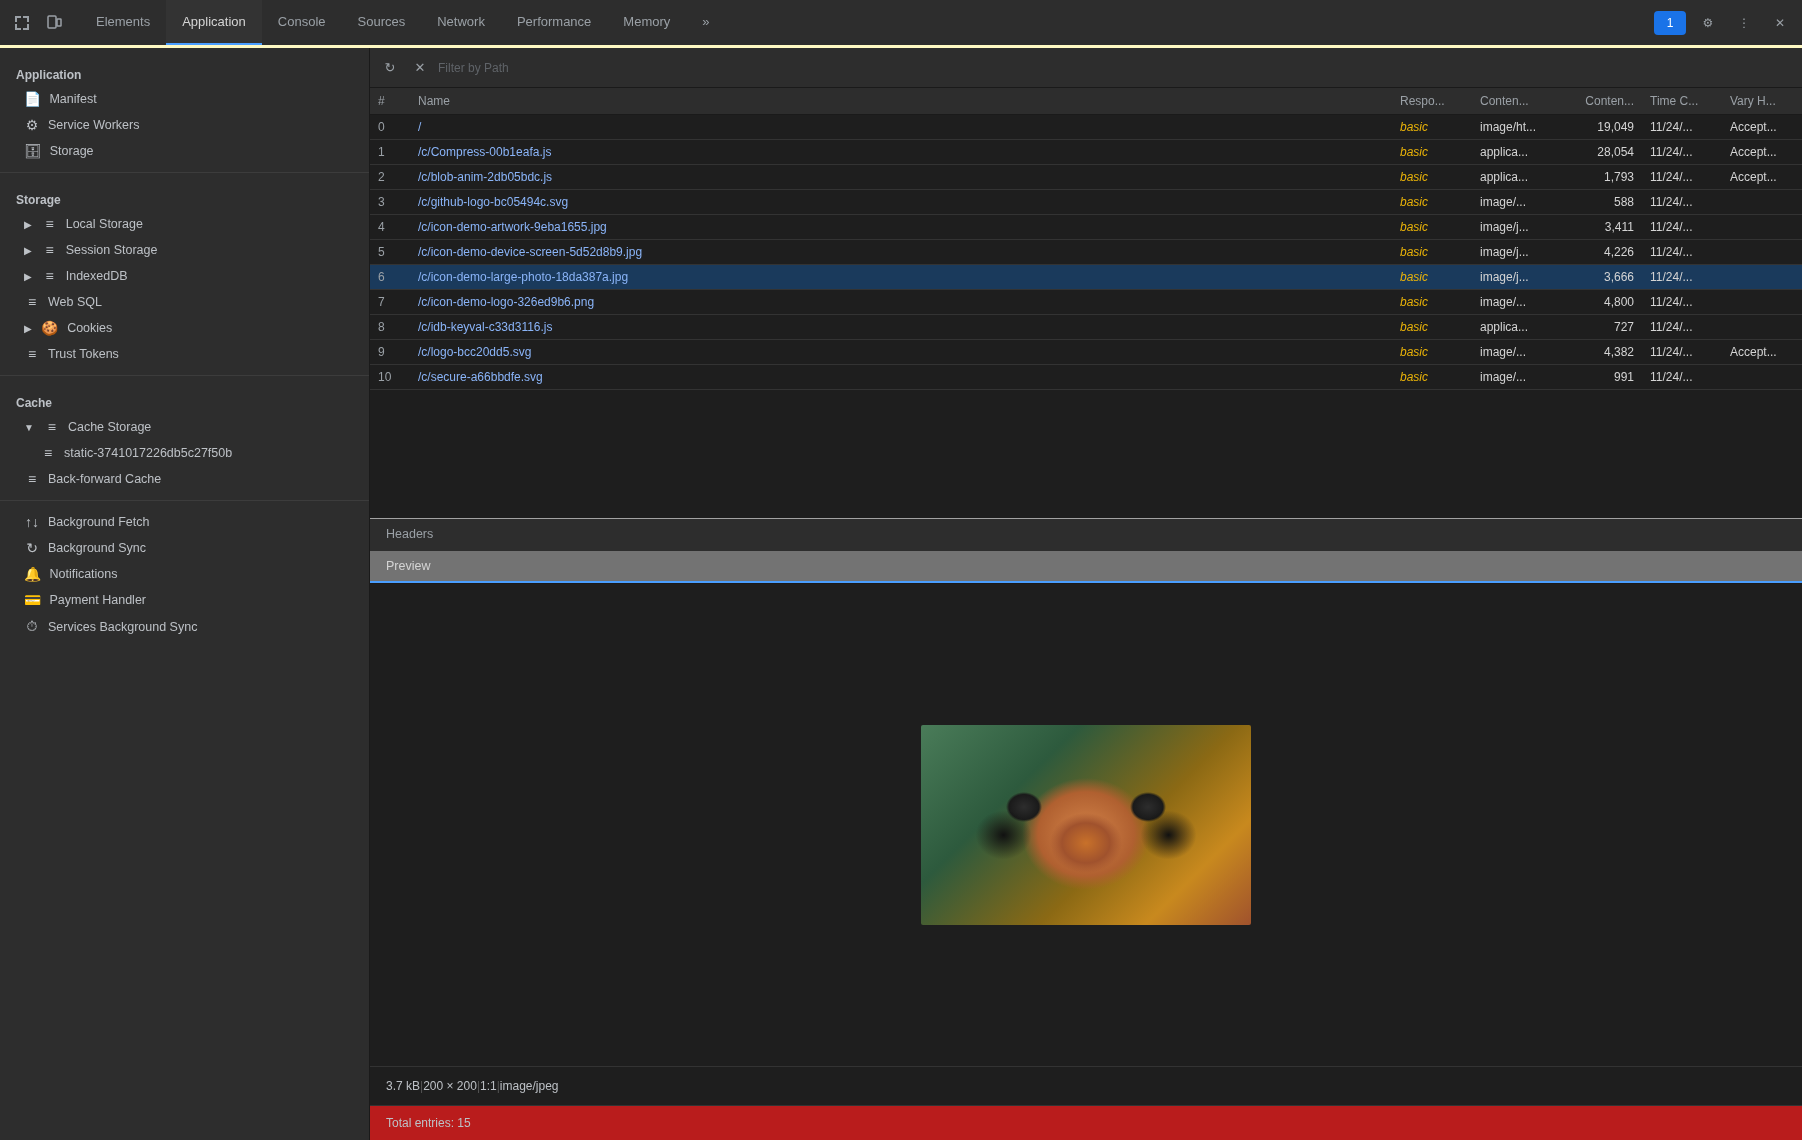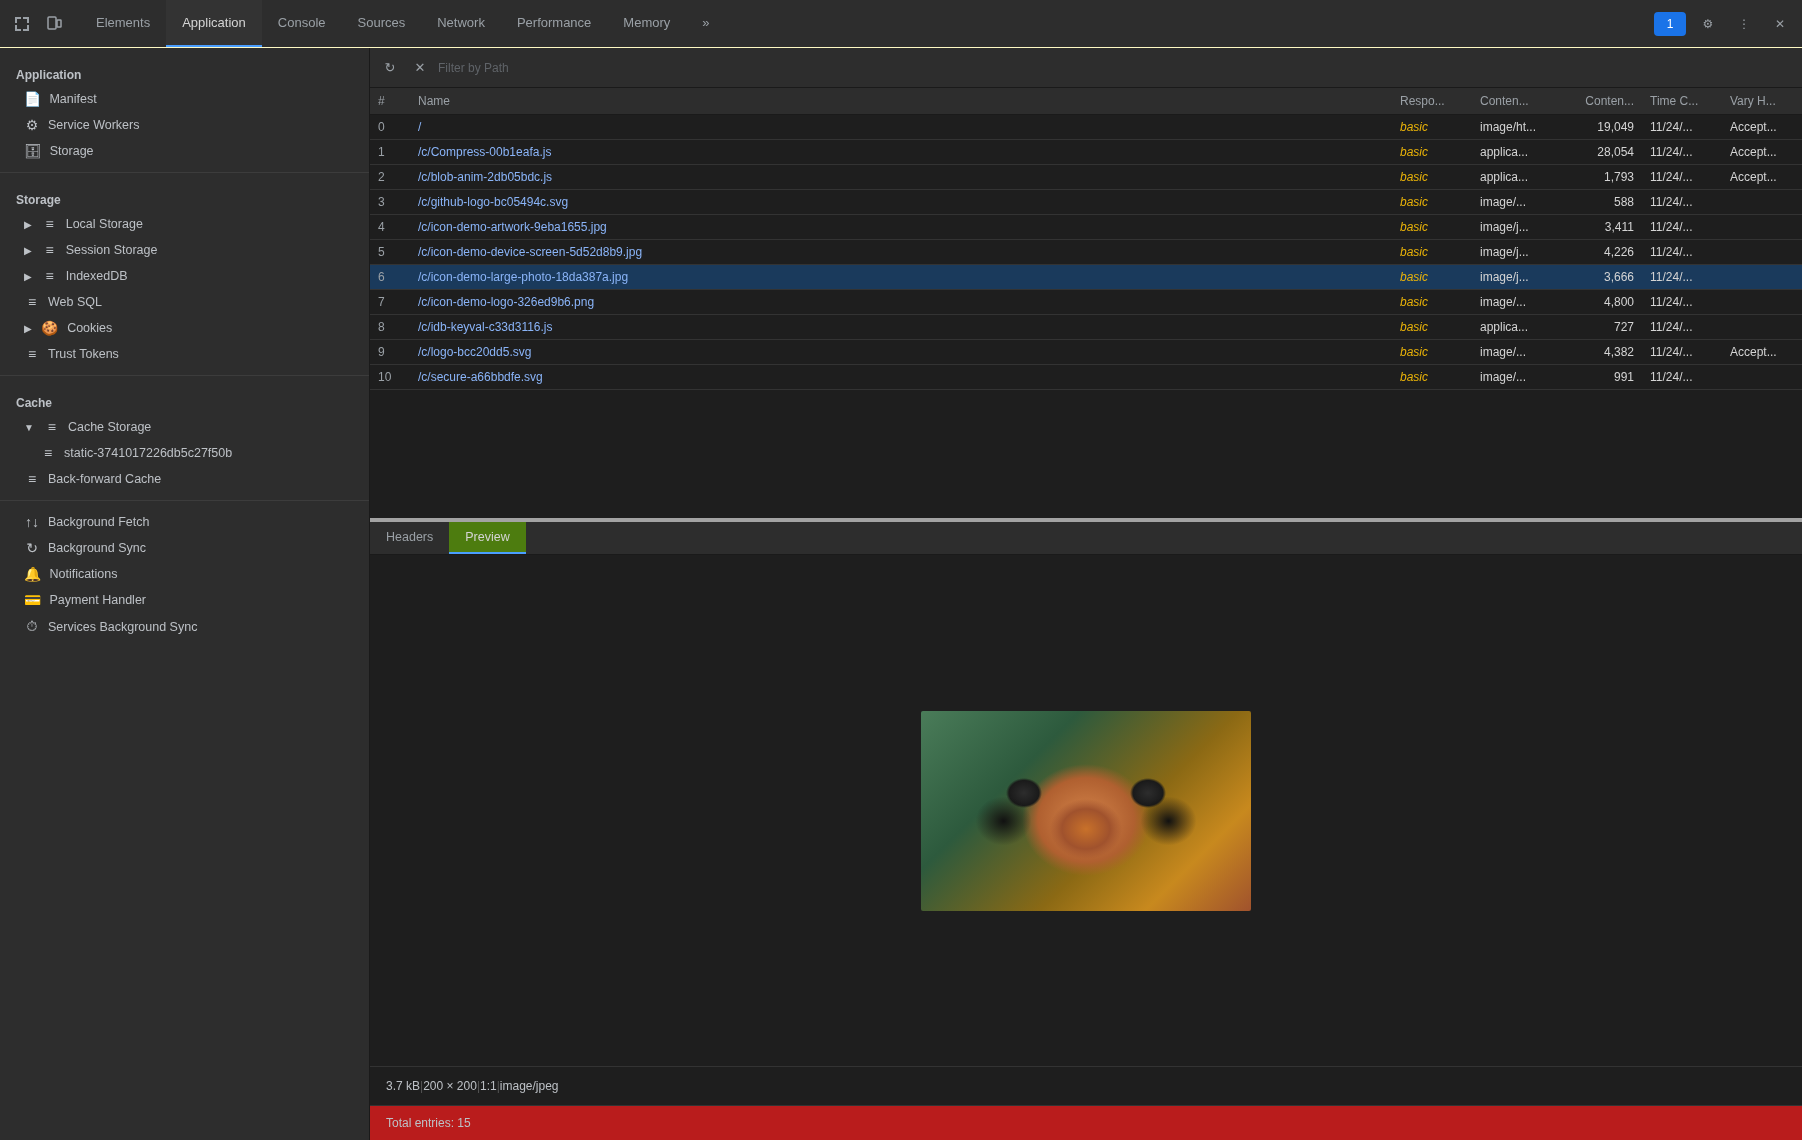--- a/index.html
+++ b/index.html
@@ -3,21 +3,21 @@
   <meta charset="utf-8">
   <style>
     * { box-sizing: border-box; margin: 0; padding: 0; }
     body { font-family: -apple-system, BlinkMacSystemFont, 'Segoe UI', sans-serif; background: #292929; color: #d4d4d4; font-size: 12px; overflow: hidden; width: 1802px; height: 1140px; }
 
     
     .top-toolbar {
       display: flex;
       align-items: center;
       background: #2d2d2d;
-      border-bottom: 1px solid #fef9c3;
+      border-bottom: 3px solid #fef9c3;
       height: 48px;
       padding: 0 8px;
     }
     .toolbar-icons {
       display: flex;
       gap: 4px;
       margin-right: 12px;
     }
     .toolbar-icon-btn {
       width: 28px; height: 28px;
@@ -194,33 +194,34 @@
     td.col-hash { color: #9aa0a6; }
     td.col-name { color: #8ab4f8; }
     td.col-respo { color: #eab308; font-style: italic; }
     td.col-conten2 { text-align: right; }
 
     
     .detail-tabs {
       display: flex;
       background: #2d2d2d;
       border-bottom: 1px solid #1a1a1a;
-      border-top: 4px solid #a3a3a3;
+      border-top: 1px solid #a3a3a3;
+      flex-direction: column;
     }
     .detail-tab {
       padding: 8px 16px;
       font-size: 12.5px;
       color: #9aa0a6;
       cursor: pointer;
       border-bottom: 2px solid transparent;
     }
     .detail-tab.active {
       color: #d4d4d4;
       border-bottom: 2px solid #4a9eff;
-      background: #4d7c0f;
+      background: #737373;
     }
 
     
     .preview-area {
       flex: 1;
       background: #1e1e1e;
       display: flex;
       flex-direction: column;
       align-items: center;
       justify-content: center;

